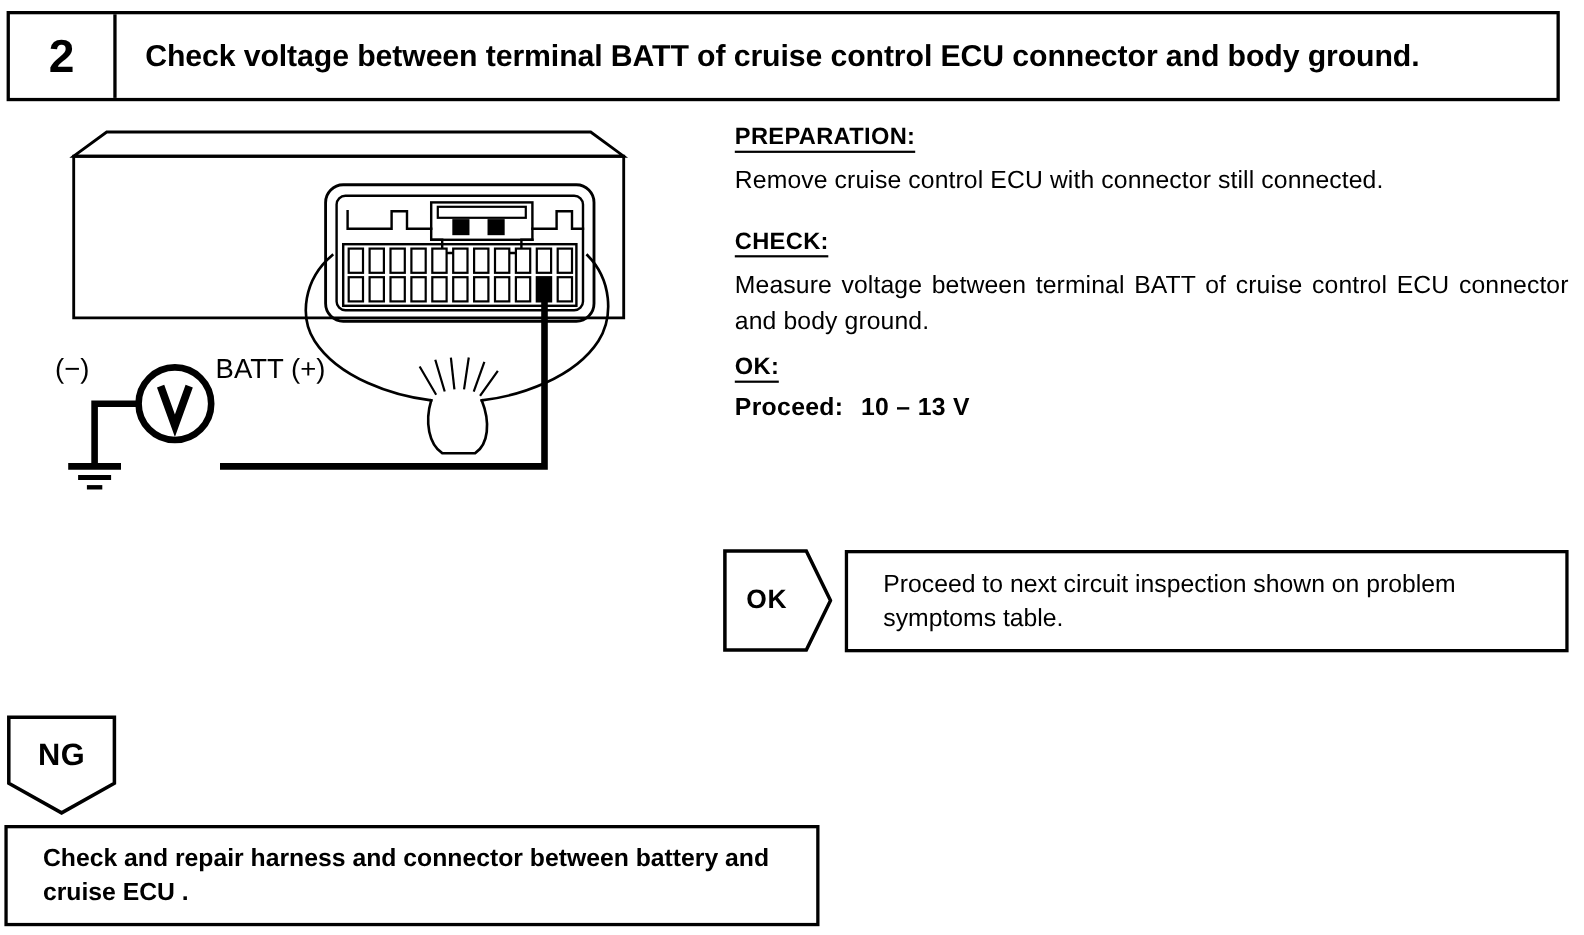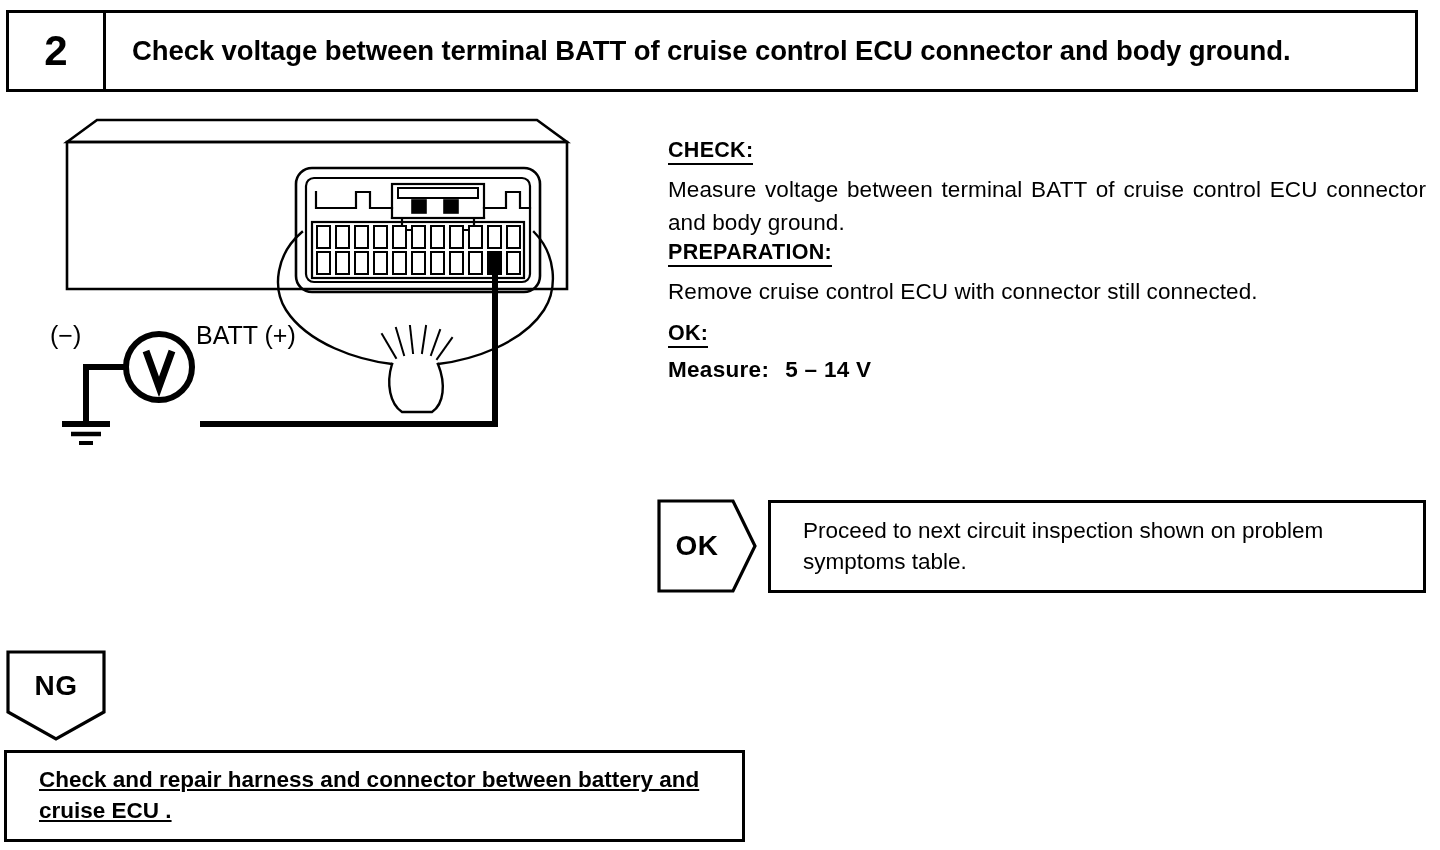--- a/index.html
+++ b/index.html
@@ -118,21 +118,21 @@
   #ok-pennant svg { display: block; }
   #ok-pennant .plabel {
     position: absolute;
     left: 0;
     top: 0;
     width: 80px;
     height: 94px;
     display: flex;
     align-items: center;
     justify-content: center;
-    font-size: 28px;
+    font-size: 24px;
     font-weight: bold;
     letter-spacing: 0.5px;
   }
   #ok-result-box {
     position: absolute;
     left: 111px;
     top: 1px;
     width: 658px;
     height: 93px;
     border: 3px solid #000;
@@ -174,21 +174,20 @@
     left: 4px;
     top: 750px;
     width: 741px;
     height: 92px;
     border: 3px solid #000;
     box-sizing: border-box;
     display: flex;
     align-items: center;
     padding-left: 32px;
     padding-right: 14px;
-    text-decoration: underline;
   }
   #ng-result-box .rtext {
     font-size: 22.5px;
     font-weight: bold;
     line-height: 1.36;
   }
 </style>
 </head>
 <body>
 
@@ -291,34 +290,34 @@
       </g>
     </g>
 
     <text x="10" y="232" font-family="Liberation Sans, sans-serif" font-size="25" fill="#000">(−)</text>
     <text x="156" y="232" font-family="Liberation Sans, sans-serif" font-size="25" fill="#000">BATT (+)</text>
   </svg>
 </div>
 
 <div class="abs" id="instructions">
 
+  <div id="prep-block">
+    <div><span class="sec-head">PREPARATION:</span></div>
+    <div class="sec-body">Remove cruise control ECU with connector still connected.</div>
+  </div>
+
   <div id="check-block">
     <div><span class="sec-head">CHECK:</span></div>
     <div class="sec-body">Measure voltage between terminal BATT of cruise control ECU connector and body ground.</div>
   </div>
 
-  <div id="prep-block">
-    <div><span class="sec-head">PREPARATION:</span></div>
-    <div class="sec-body">Remove cruise control ECU with connector still connected.</div>
-  </div>
-
   <div id="ok-block">
     <div><span class="sec-head">OK:</span></div>
     <div id="ok-value">
-      <span>Measure:</span><span class="gap"></span><span>5 – 14 V</span>
+      <span>Proceed:</span><span class="gap"></span><span>10 – 13 V</span>
     </div>
   </div>
 </div>
 
 <div class="abs" id="ok-branch">
   <div id="ok-pennant">
     <svg width="100" height="94" viewBox="0 0 100 94" xmlns="http://www.w3.org/2000/svg">
       <path d="M 2 2 L 76 2 L 98 47 L 76 92 L 2 92 Z" fill="#fff" stroke="#000" stroke-width="3.2" stroke-linejoin="miter"></path>
     </svg>
     <div class="plabel">OK</div>

